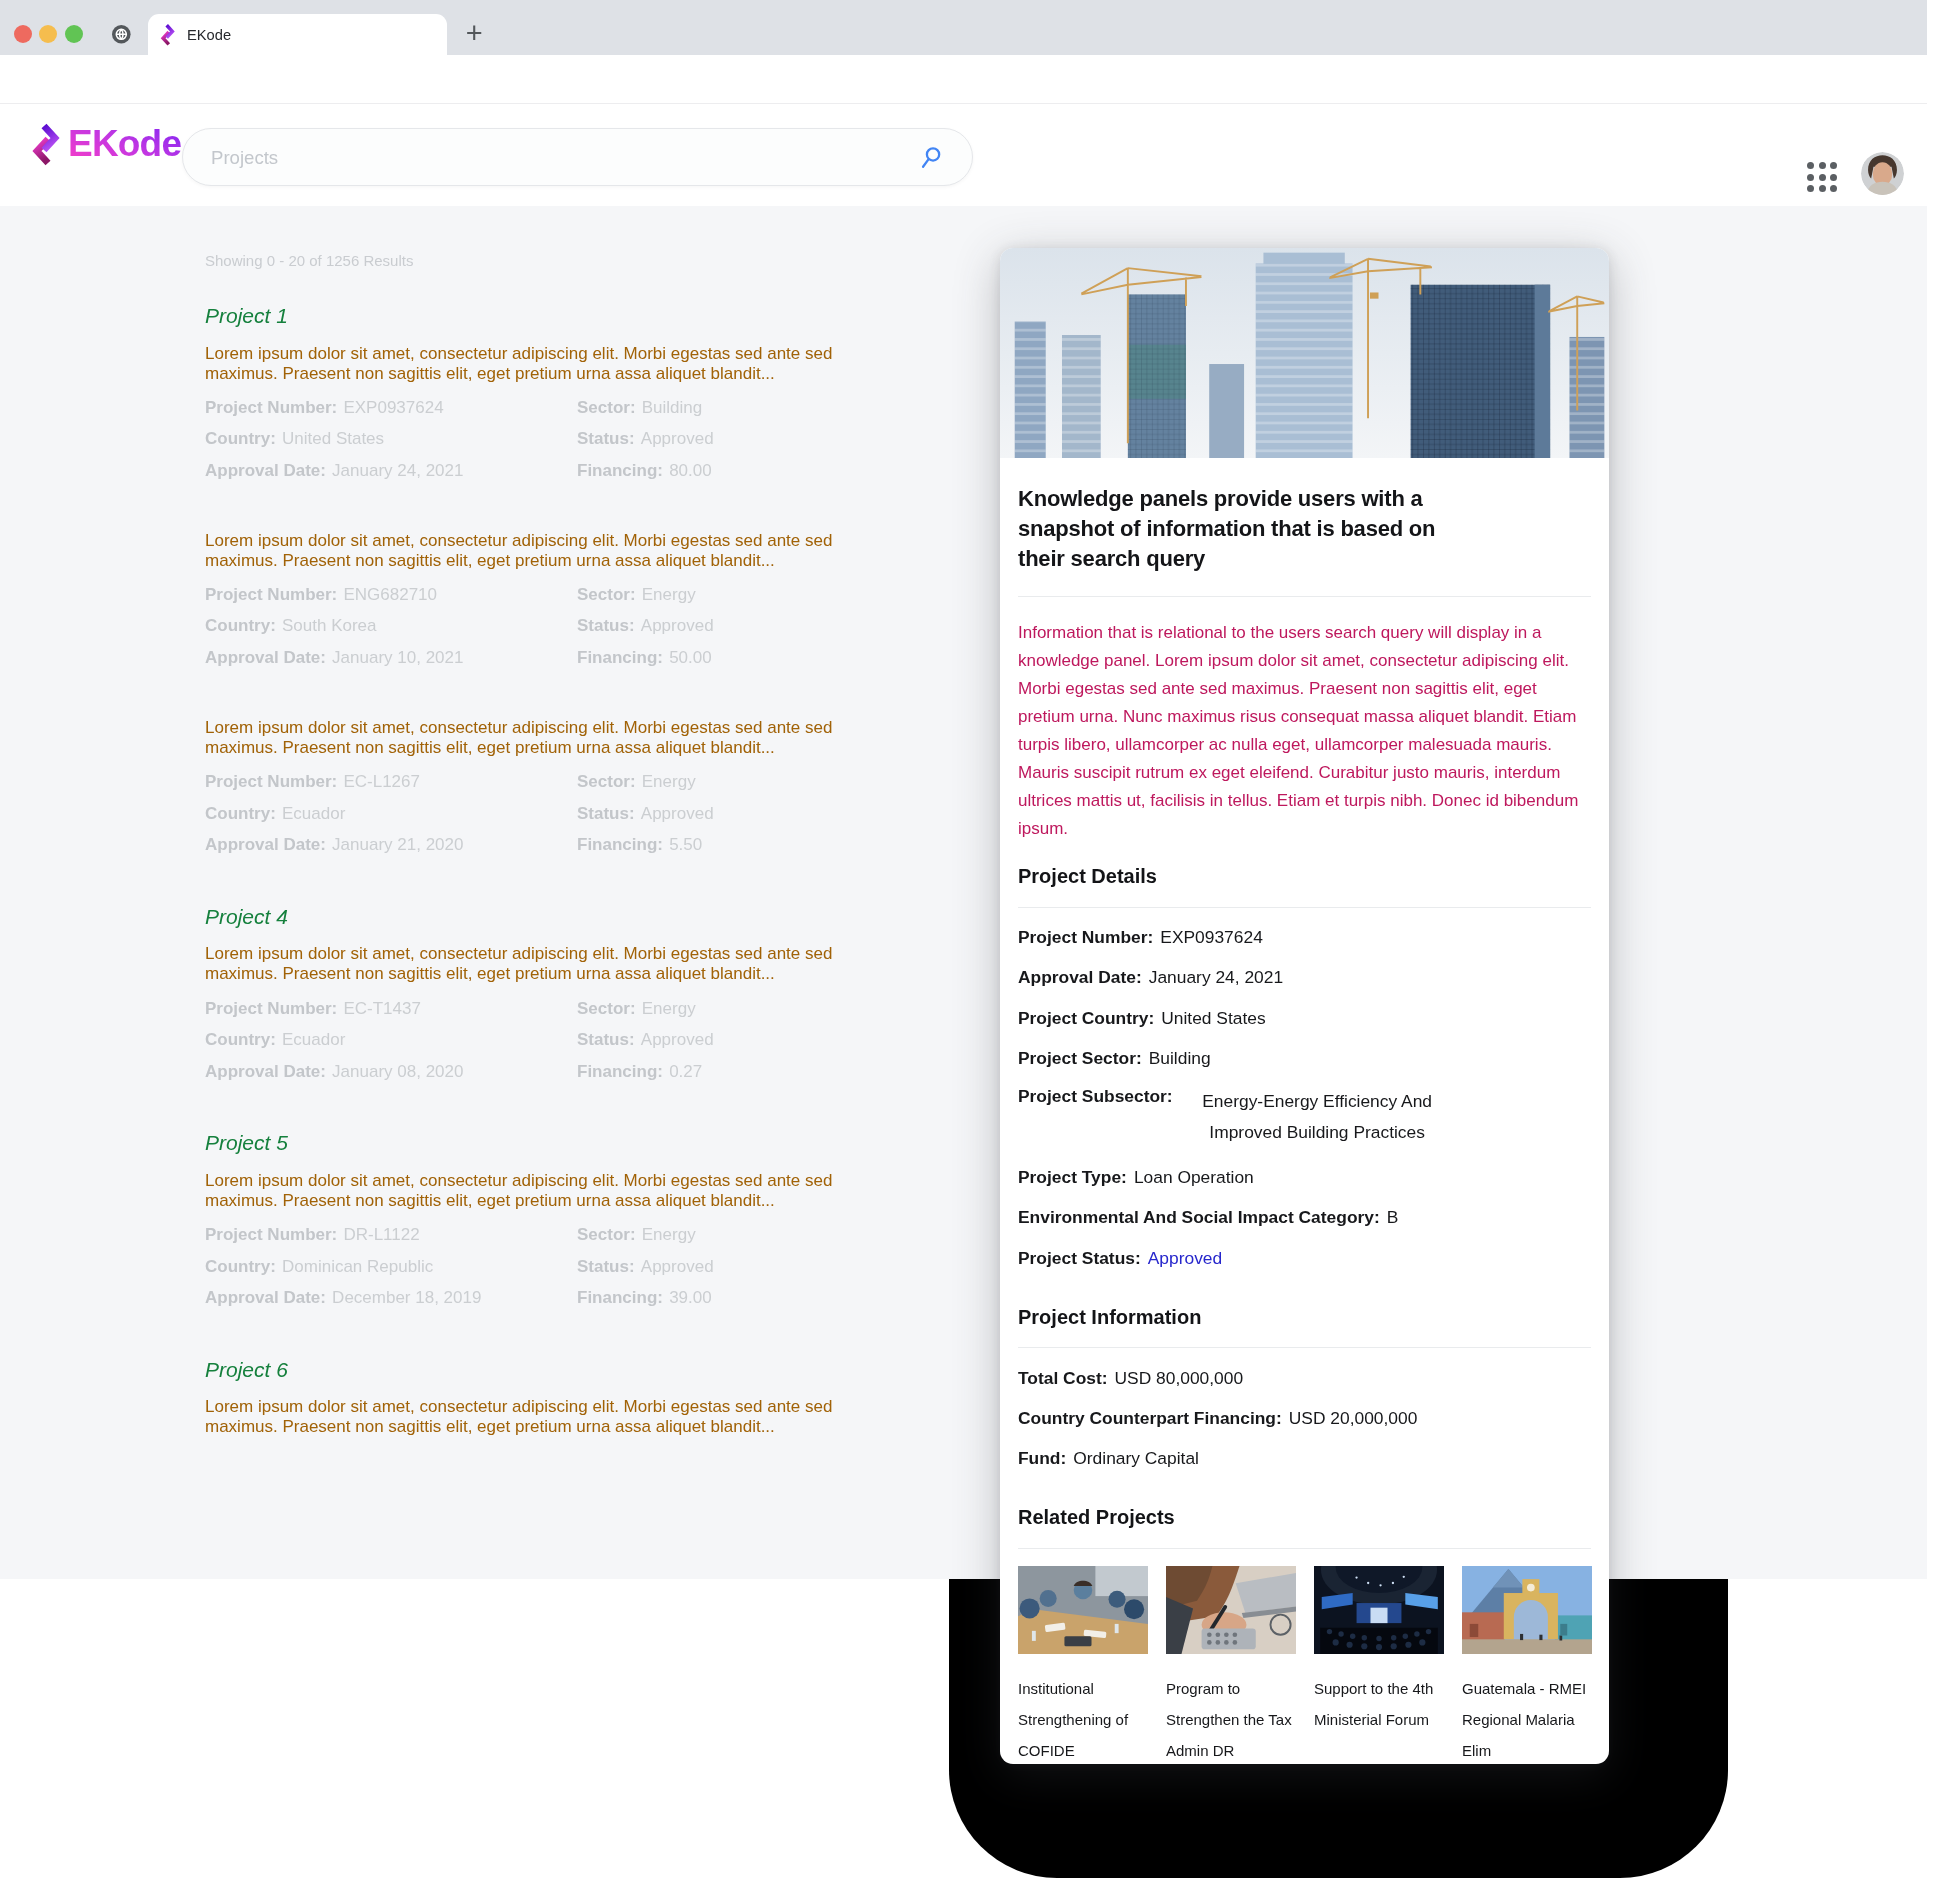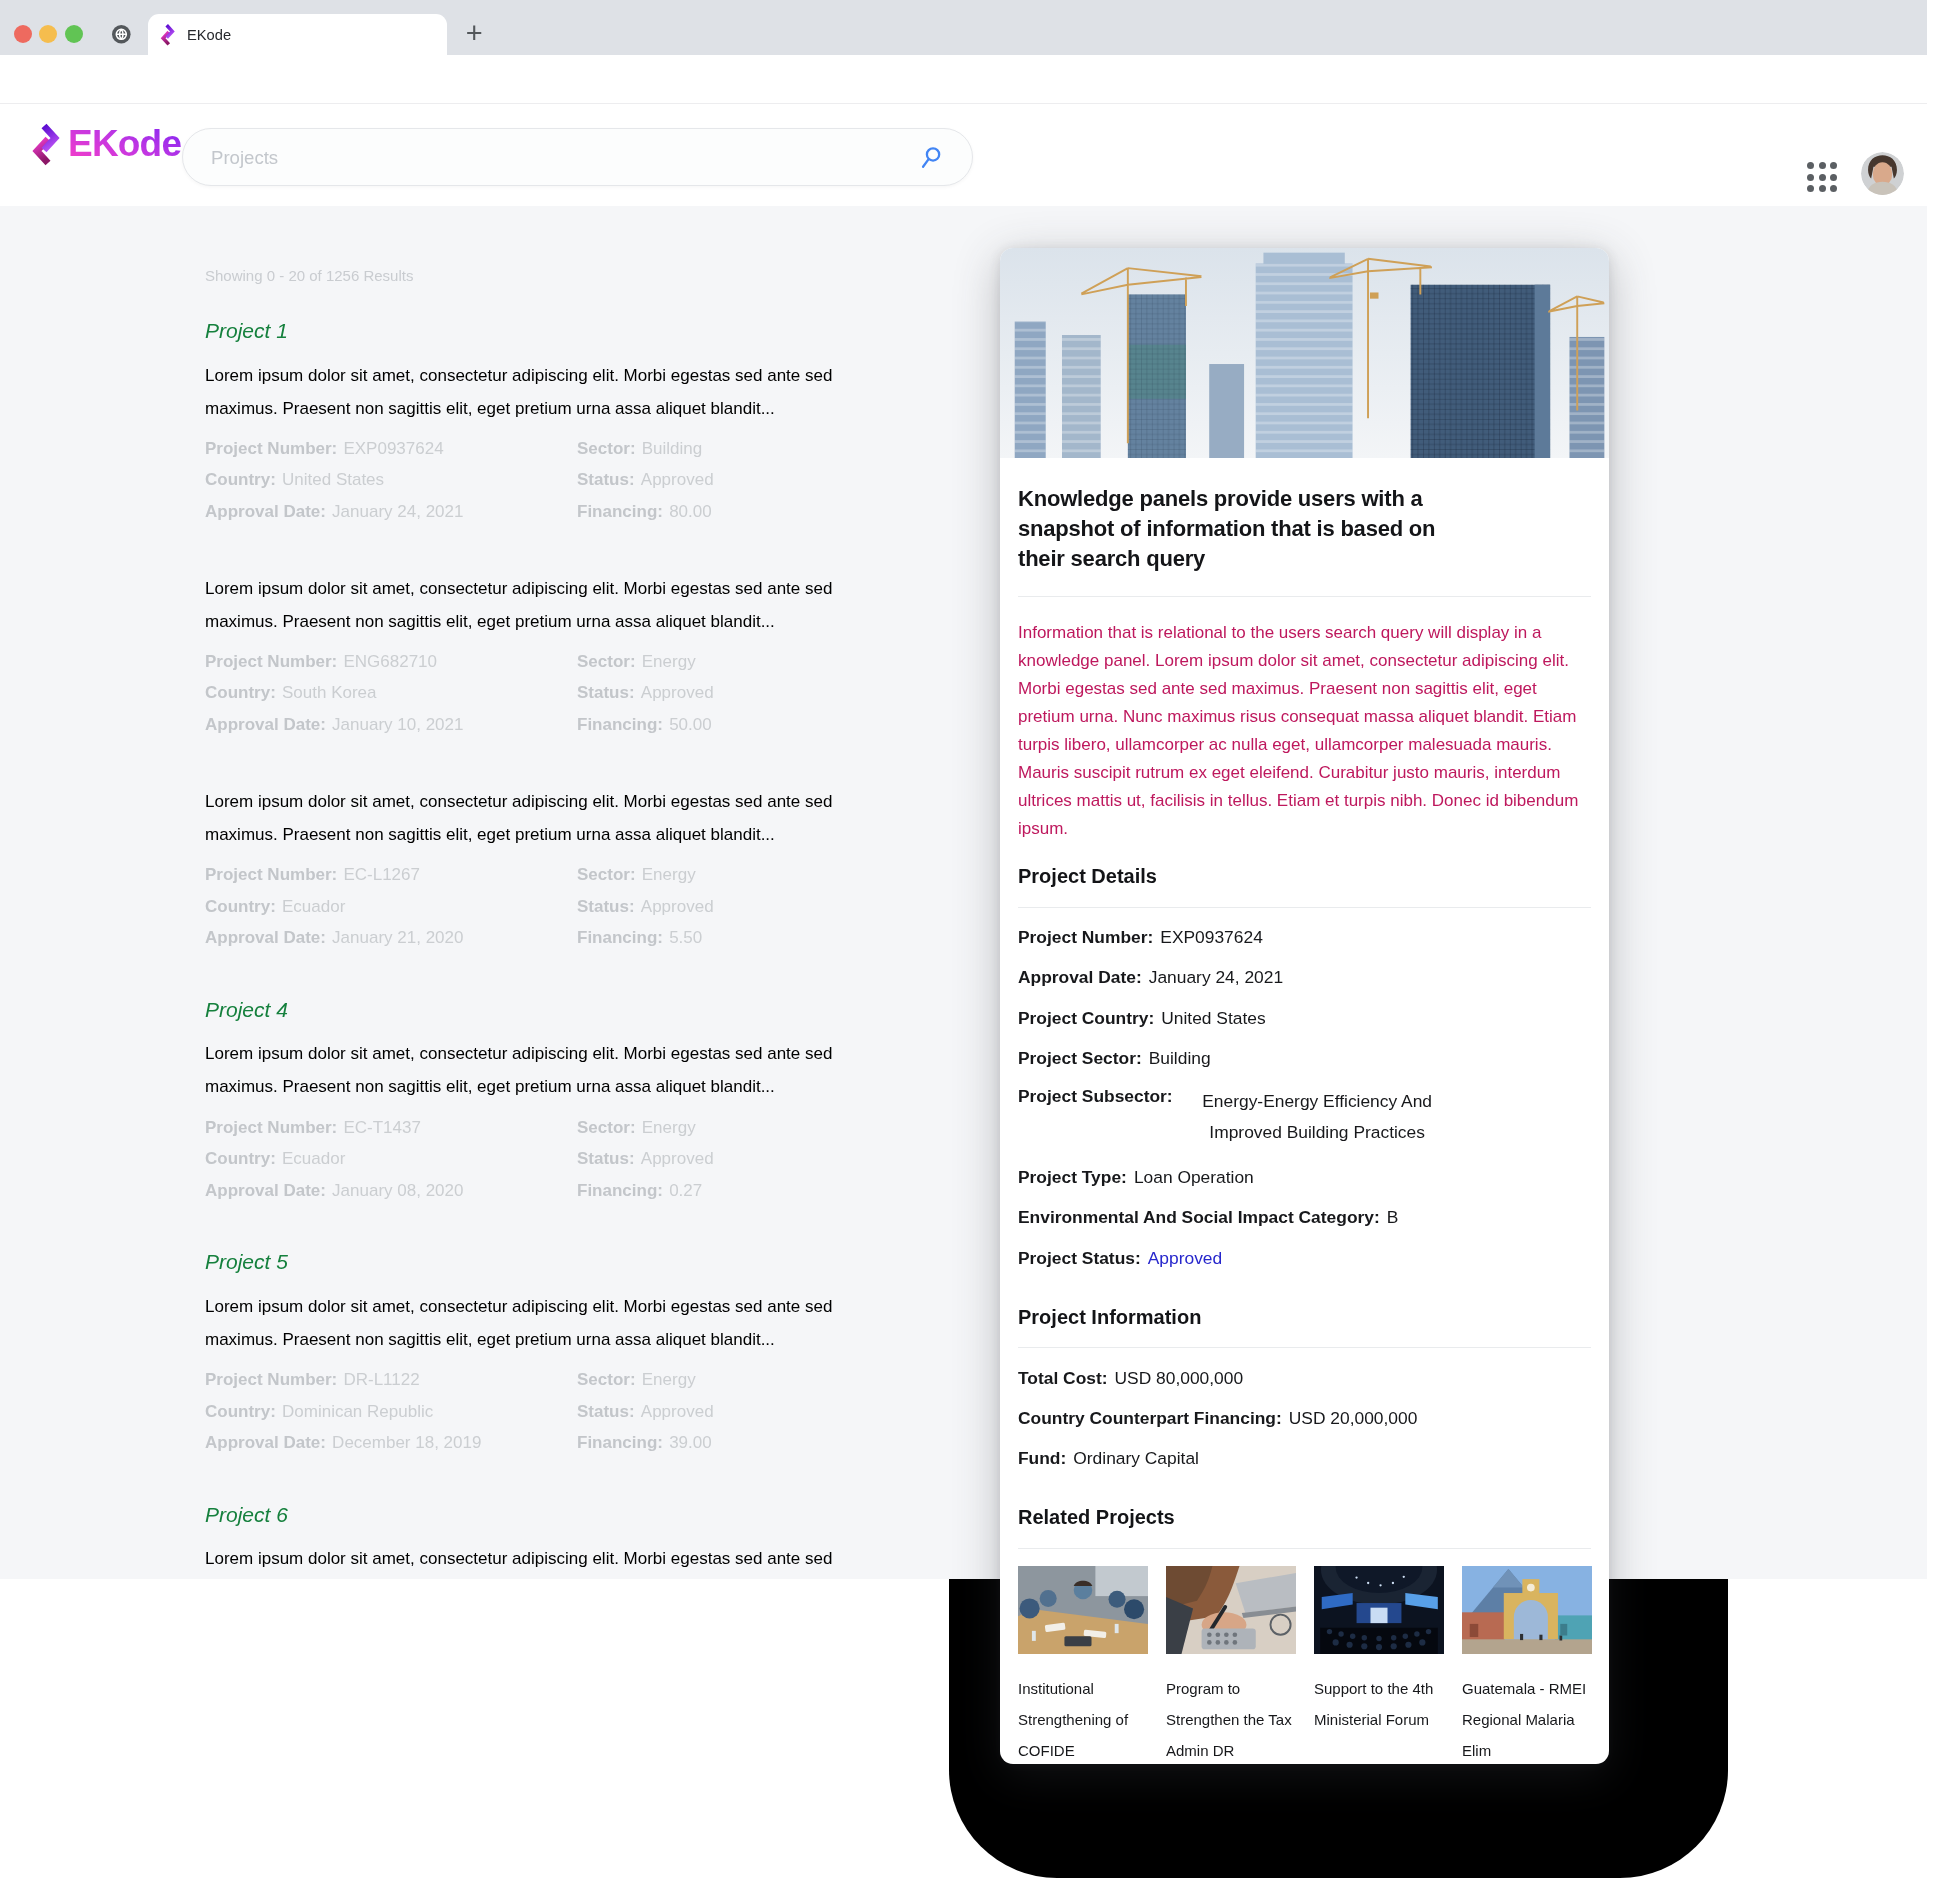--- a/index.html
+++ b/index.html
@@ -41,26 +41,26 @@
   .searchpill{position:absolute;left:182px;top:23px;width:791px;height:58px;border-radius:29px;background:#fcfdfd;border:0.8px solid #e5e7ea;box-shadow:0 1.2px 3.9px rgba(0,0,0,.04);}
   .searchpill .ph{position:absolute;left:28px;top:18px;font-size:18.6px;color:#c3c7cc;}
   .searchpill .mag{position:absolute;right:29px;top:17.4px;width:23px;height:23px;}
   .appsgrid{position:absolute;left:1807px;top:57px;width:30px;height:30px;display:grid;grid-template-columns:repeat(3,7px);grid-template-rows:repeat(3,7px);gap:4.6px;}
   .appsgrid i{width:7px;height:7px;border-radius:50%;background:#5b5f63;}
   .avatar-lg{position:absolute;left:1861px;top:47px;width:43px;height:43px;border-radius:50%;overflow:hidden;}
 
   
   .black-shape{position:absolute;left:949px;top:1409px;width:779px;height:469px;background:#000;border-radius:23px 23px 108px 108px;z-index:1;}
   .page{position:absolute;left:0;top:206px;width:1936px;height:1373px;background:#f5f6f8;overflow:hidden;z-index:2;}
-  .results{position:absolute;left:205px;top:16px;width:689px;}
+  .results{position:absolute;left:205px;top:1px;width:689px;}
   .showing{margin-top:45px;font-size:15px;color:#c9ccd0;}
   .result{margin-top:51px;}
   .result:first-of-type{margin-top:35px;}
   .result h3{margin:0;font-size:21px;font-weight:500;color:#15803d;font-style:italic;}
-  .result .desc{margin:15.5px 0 0 0;font-size:17px;line-height:33px;color:#000000;max-width:681px;}
+  .result .desc{margin:15.5px 0 0 0;font-size:17px;line-height:20px;color:#a16207;max-width:681px;}
   .meta{margin-top:14.3px;}
   .mrow{position:relative;margin-top:13px;height:18.6px;font-size:17px;color:#cbced1;}
   .mrow:first-child{margin-top:0;}
   .mrow b{font-weight:700;color:#c3c6ca;margin-right:6.2px;}
   .mr{position:absolute;left:372px;top:0;}
 
   
   .card{position:absolute;left:1000px;top:248px;width:609px;height:1516px;background:#fff;border-radius:13px;z-index:3;overflow:hidden;
         box-shadow:0 11.6px 46px rgba(55,60,66,.30),0 2.3px 11.6px rgba(55,60,66,.14);}
   .hero{width:609px;height:210px;display:block;}

